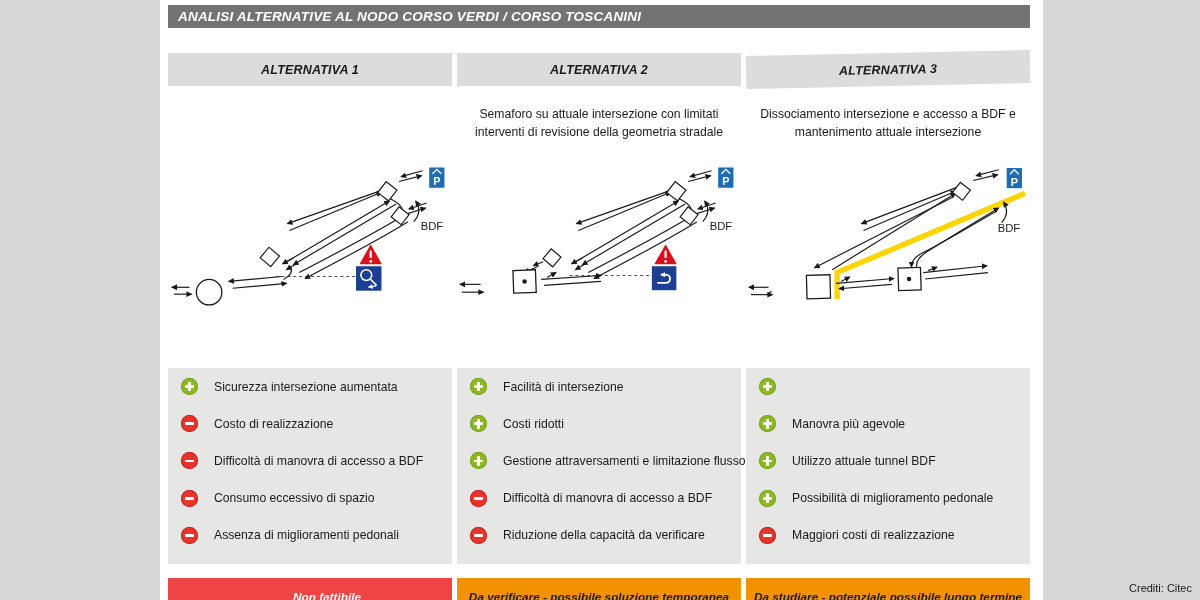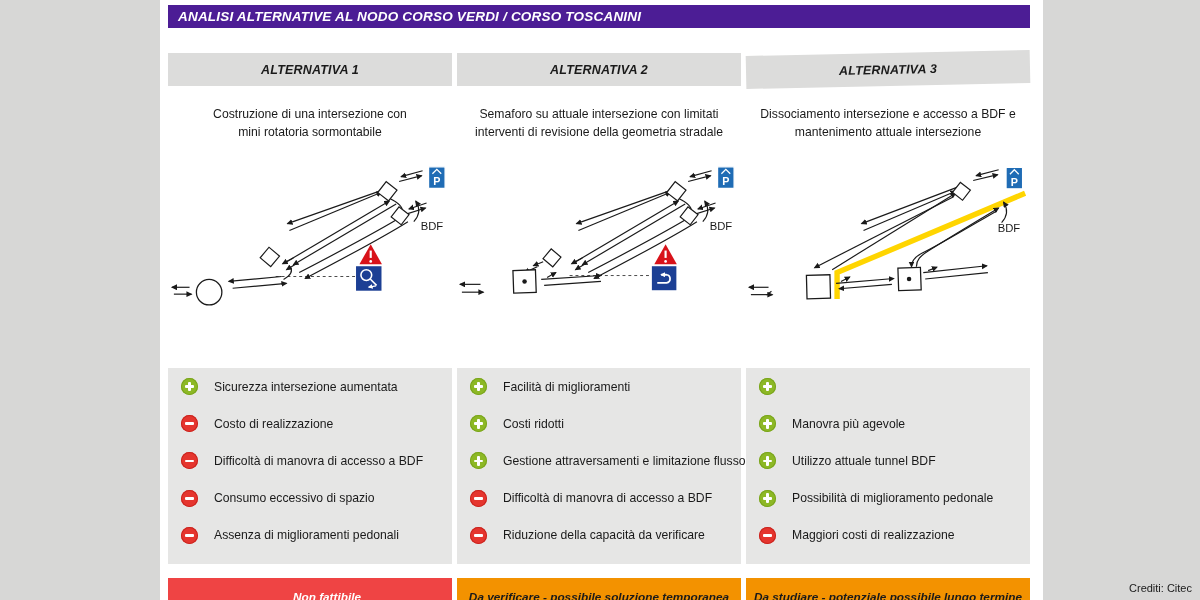--- a/index.html
+++ b/index.html
@@ -3,21 +3,21 @@
 <meta charset="utf-8">
 <style>
   html,body{margin:0;padding:0;}
   body{
     width:1200px;height:600px;position:relative;overflow:hidden;
     background:#d7d7d6;color:#1a1a1a;
     font-family:"Liberation Sans",sans-serif;
   }
   .panel{position:absolute;left:160px;top:0;width:883px;height:600px;background:#ffffff;}
   .title-bar{
-    position:absolute;left:8px;top:5px;width:862px;height:23px;background:#4c1d95;
+    position:absolute;left:8px;top:5px;width:862px;height:23px;background:#737373;
     color:#ffffff;font-style:italic;font-weight:bold;font-size:13.5px;line-height:23px;
     padding-left:10px;box-sizing:border-box;letter-spacing:.2px;
   }
   .col{position:absolute;top:16px;width:284px;height:472px;}
   #col1{left:8px;} #col2{left:297px;} #col3{left:586px;}
   .col-header{
     position:absolute;top:37px;left:0;right:0;height:33px;background:#dcdcdb;
     display:flex;align-items:center;justify-content:center;
     font-style:italic;font-weight:bold;font-size:12.5px;letter-spacing:.2px;
   }
@@ -52,21 +52,20 @@
 </style>
 </head>
 <body>
 
 <div class="panel">
 
   <div class="title-bar">ANALISI ALTERNATIVE AL NODO CORSO VERDI / CORSO TOSCANINI</div>
 
   <div class="col" id="col1">
     <div class="col-header">ALTERNATIVA 1</div>
-    <div class="col-desc">Costruzione di una intersezione con mini rotatoria sormontabile</div>
 
     <svg class="diagram" width="284" height="215" viewBox="0 0 290 215">
       <defs>
         <marker id="a1" markerWidth="8" markerHeight="8" refX="5.2" refY="3" orient="auto" markerUnits="userSpaceOnUse">
           <path d="M0,0 L6.2,3 L0,6 Z" fill="#1a1a1a"></path>
         </marker>
         <marker id="w1" markerWidth="7" markerHeight="7" refX="4" refY="2.5" orient="auto" markerUnits="userSpaceOnUse">
           <path d="M0,0 L5,2.5 L0,5 Z" fill="#ffffff"></path>
         </marker>
       </defs>
@@ -199,21 +198,21 @@
       </g>
       <g>
         <rect x="199" y="120.5" width="25" height="24.5" fill="#1c3f94"></rect>
         <path d="M 204.5,137.5 L 214,137.5 A 4.2,4.2 0 0 0 214,129.2 L 208.5,129.2" stroke="#ffffff" stroke-width="1.8" fill="none" marker-end="url(#w2)"></path>
       </g>
     </svg>
 
     <div class="col-list">
       <div class="row">
         <span class="pm" data-type="plus"></span>
-        <span class="row-text">Facilità di miglioramenti</span>
+        <span class="row-text">Facilità di intersezione</span>
       </div>
       <div class="row">
         <span class="pm" data-type="plus"></span>
         <span class="row-text">Costi ridotti</span>
       </div>
       <div class="row">
         <span class="pm" data-type="plus"></span>
         <span class="row-text">Gestione attraversamenti e limitazione flusso</span>
       </div>
       <div class="row">

